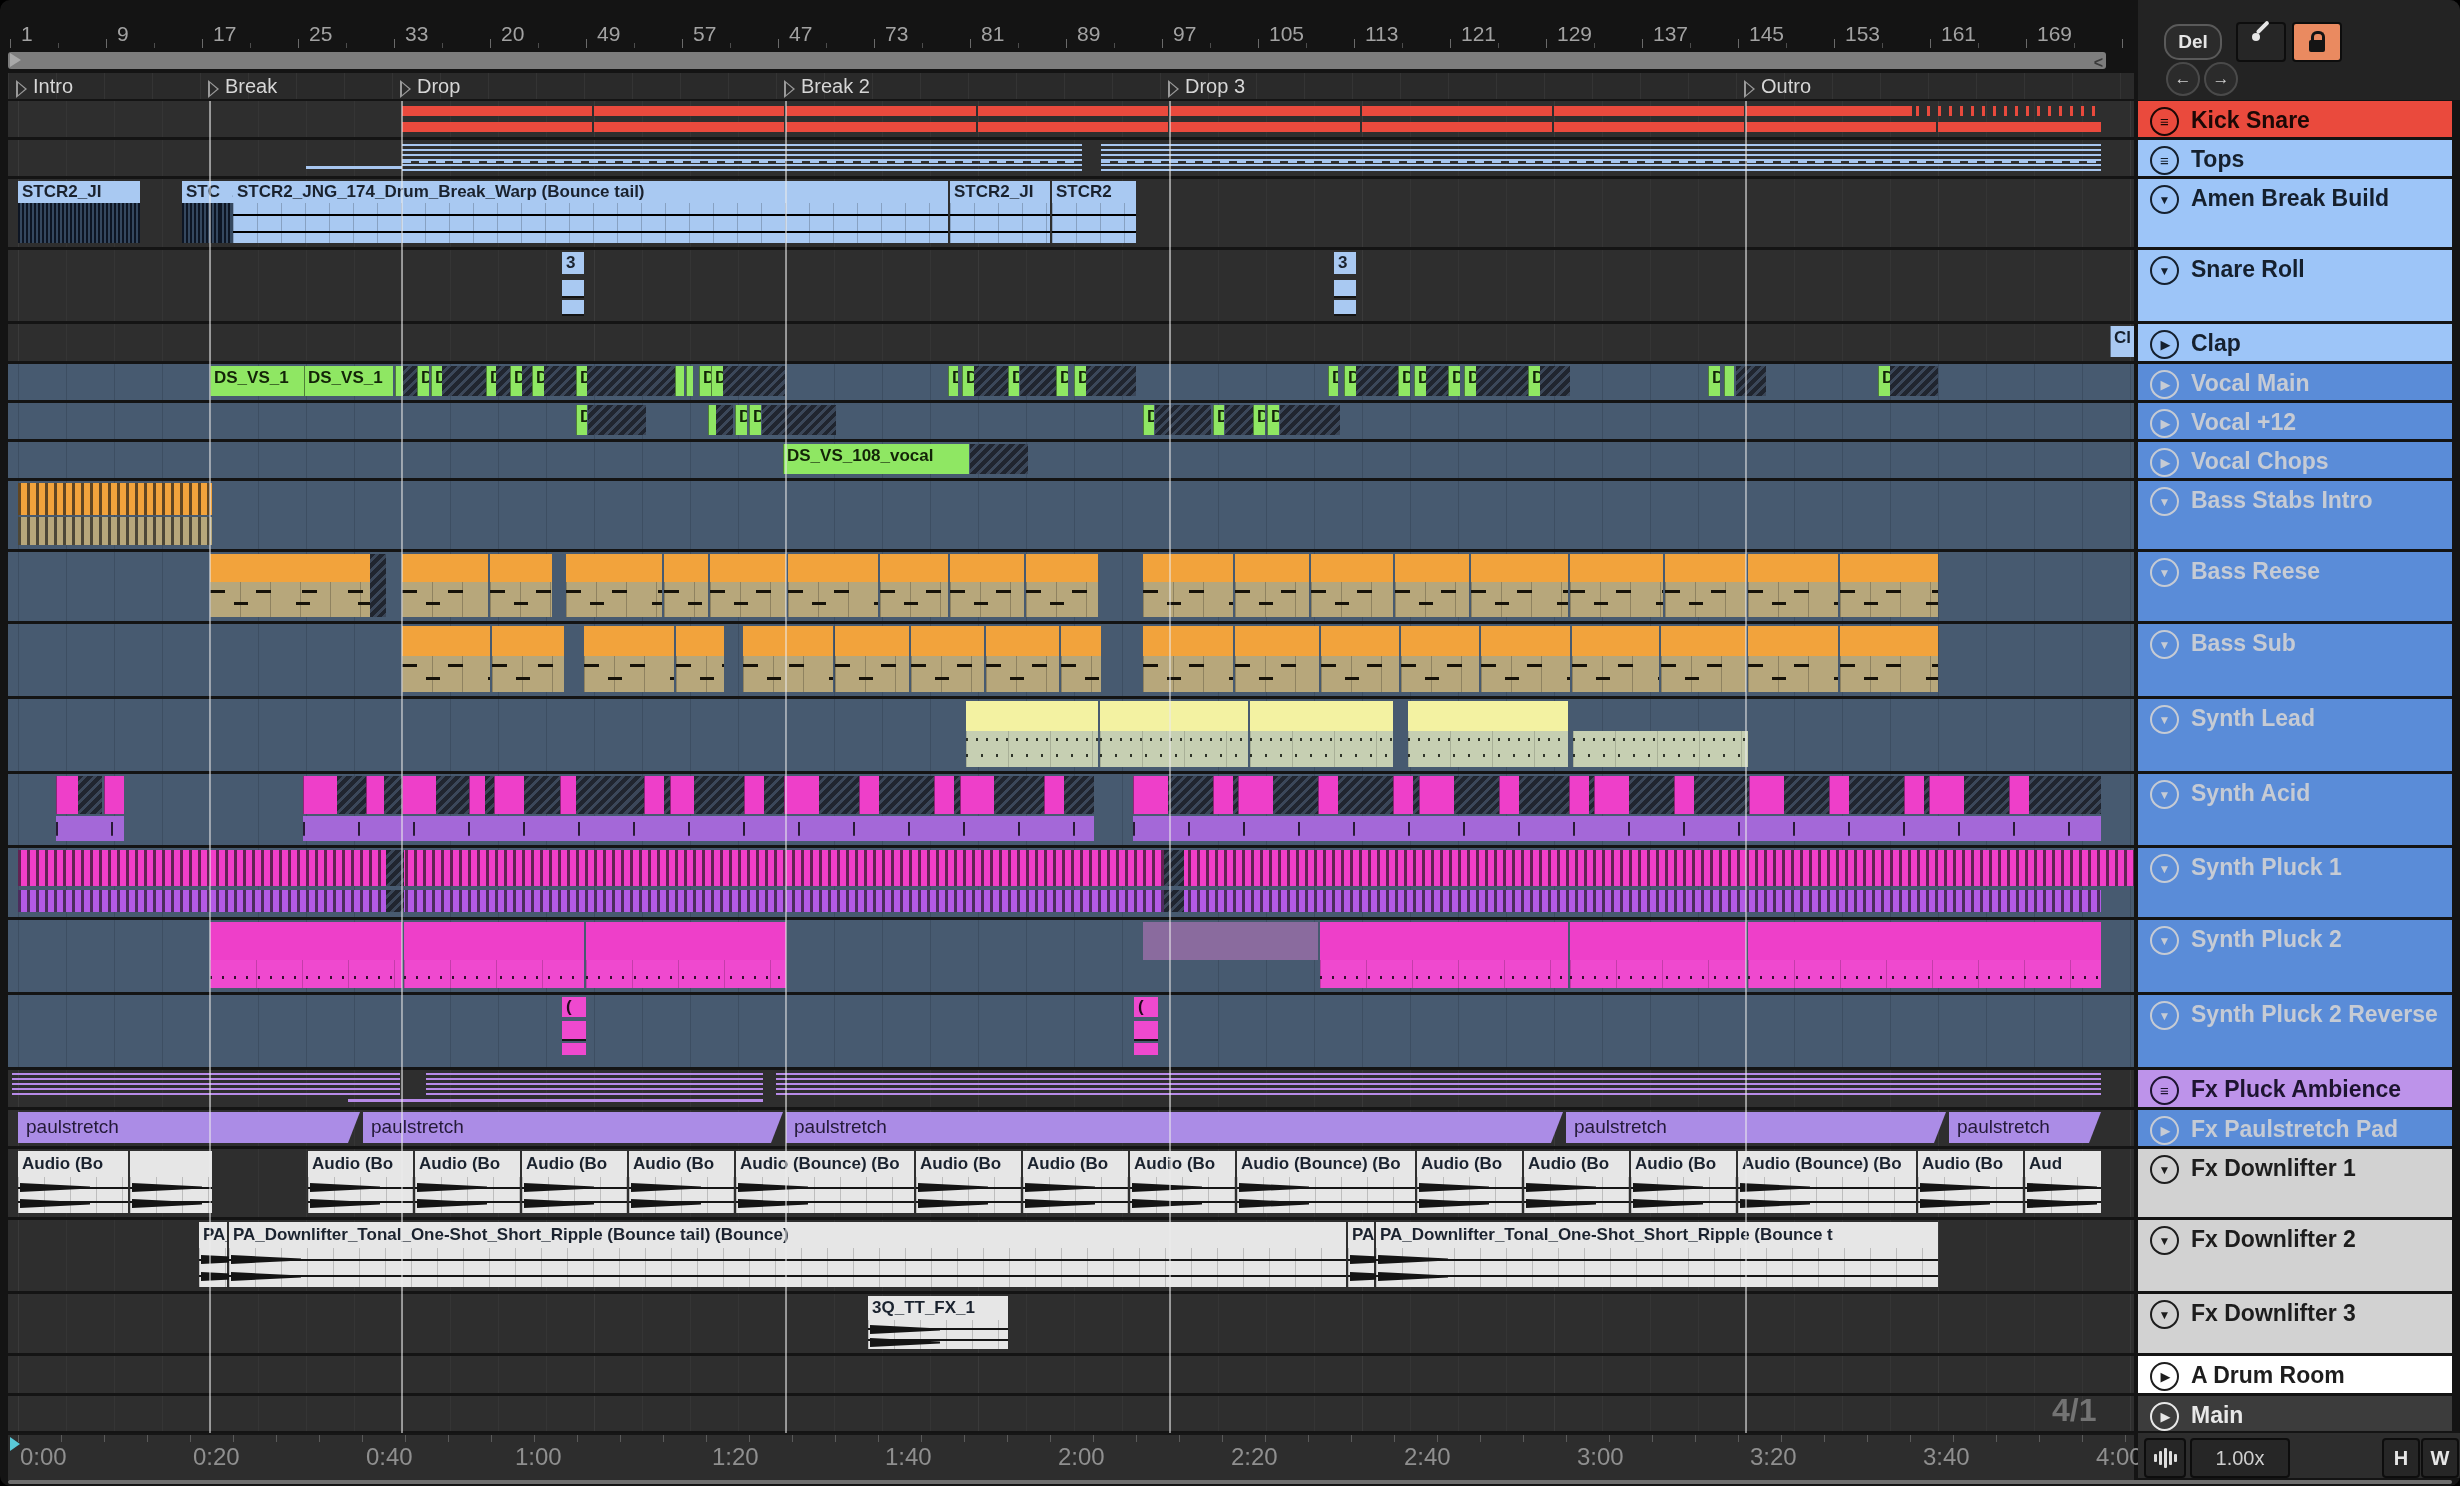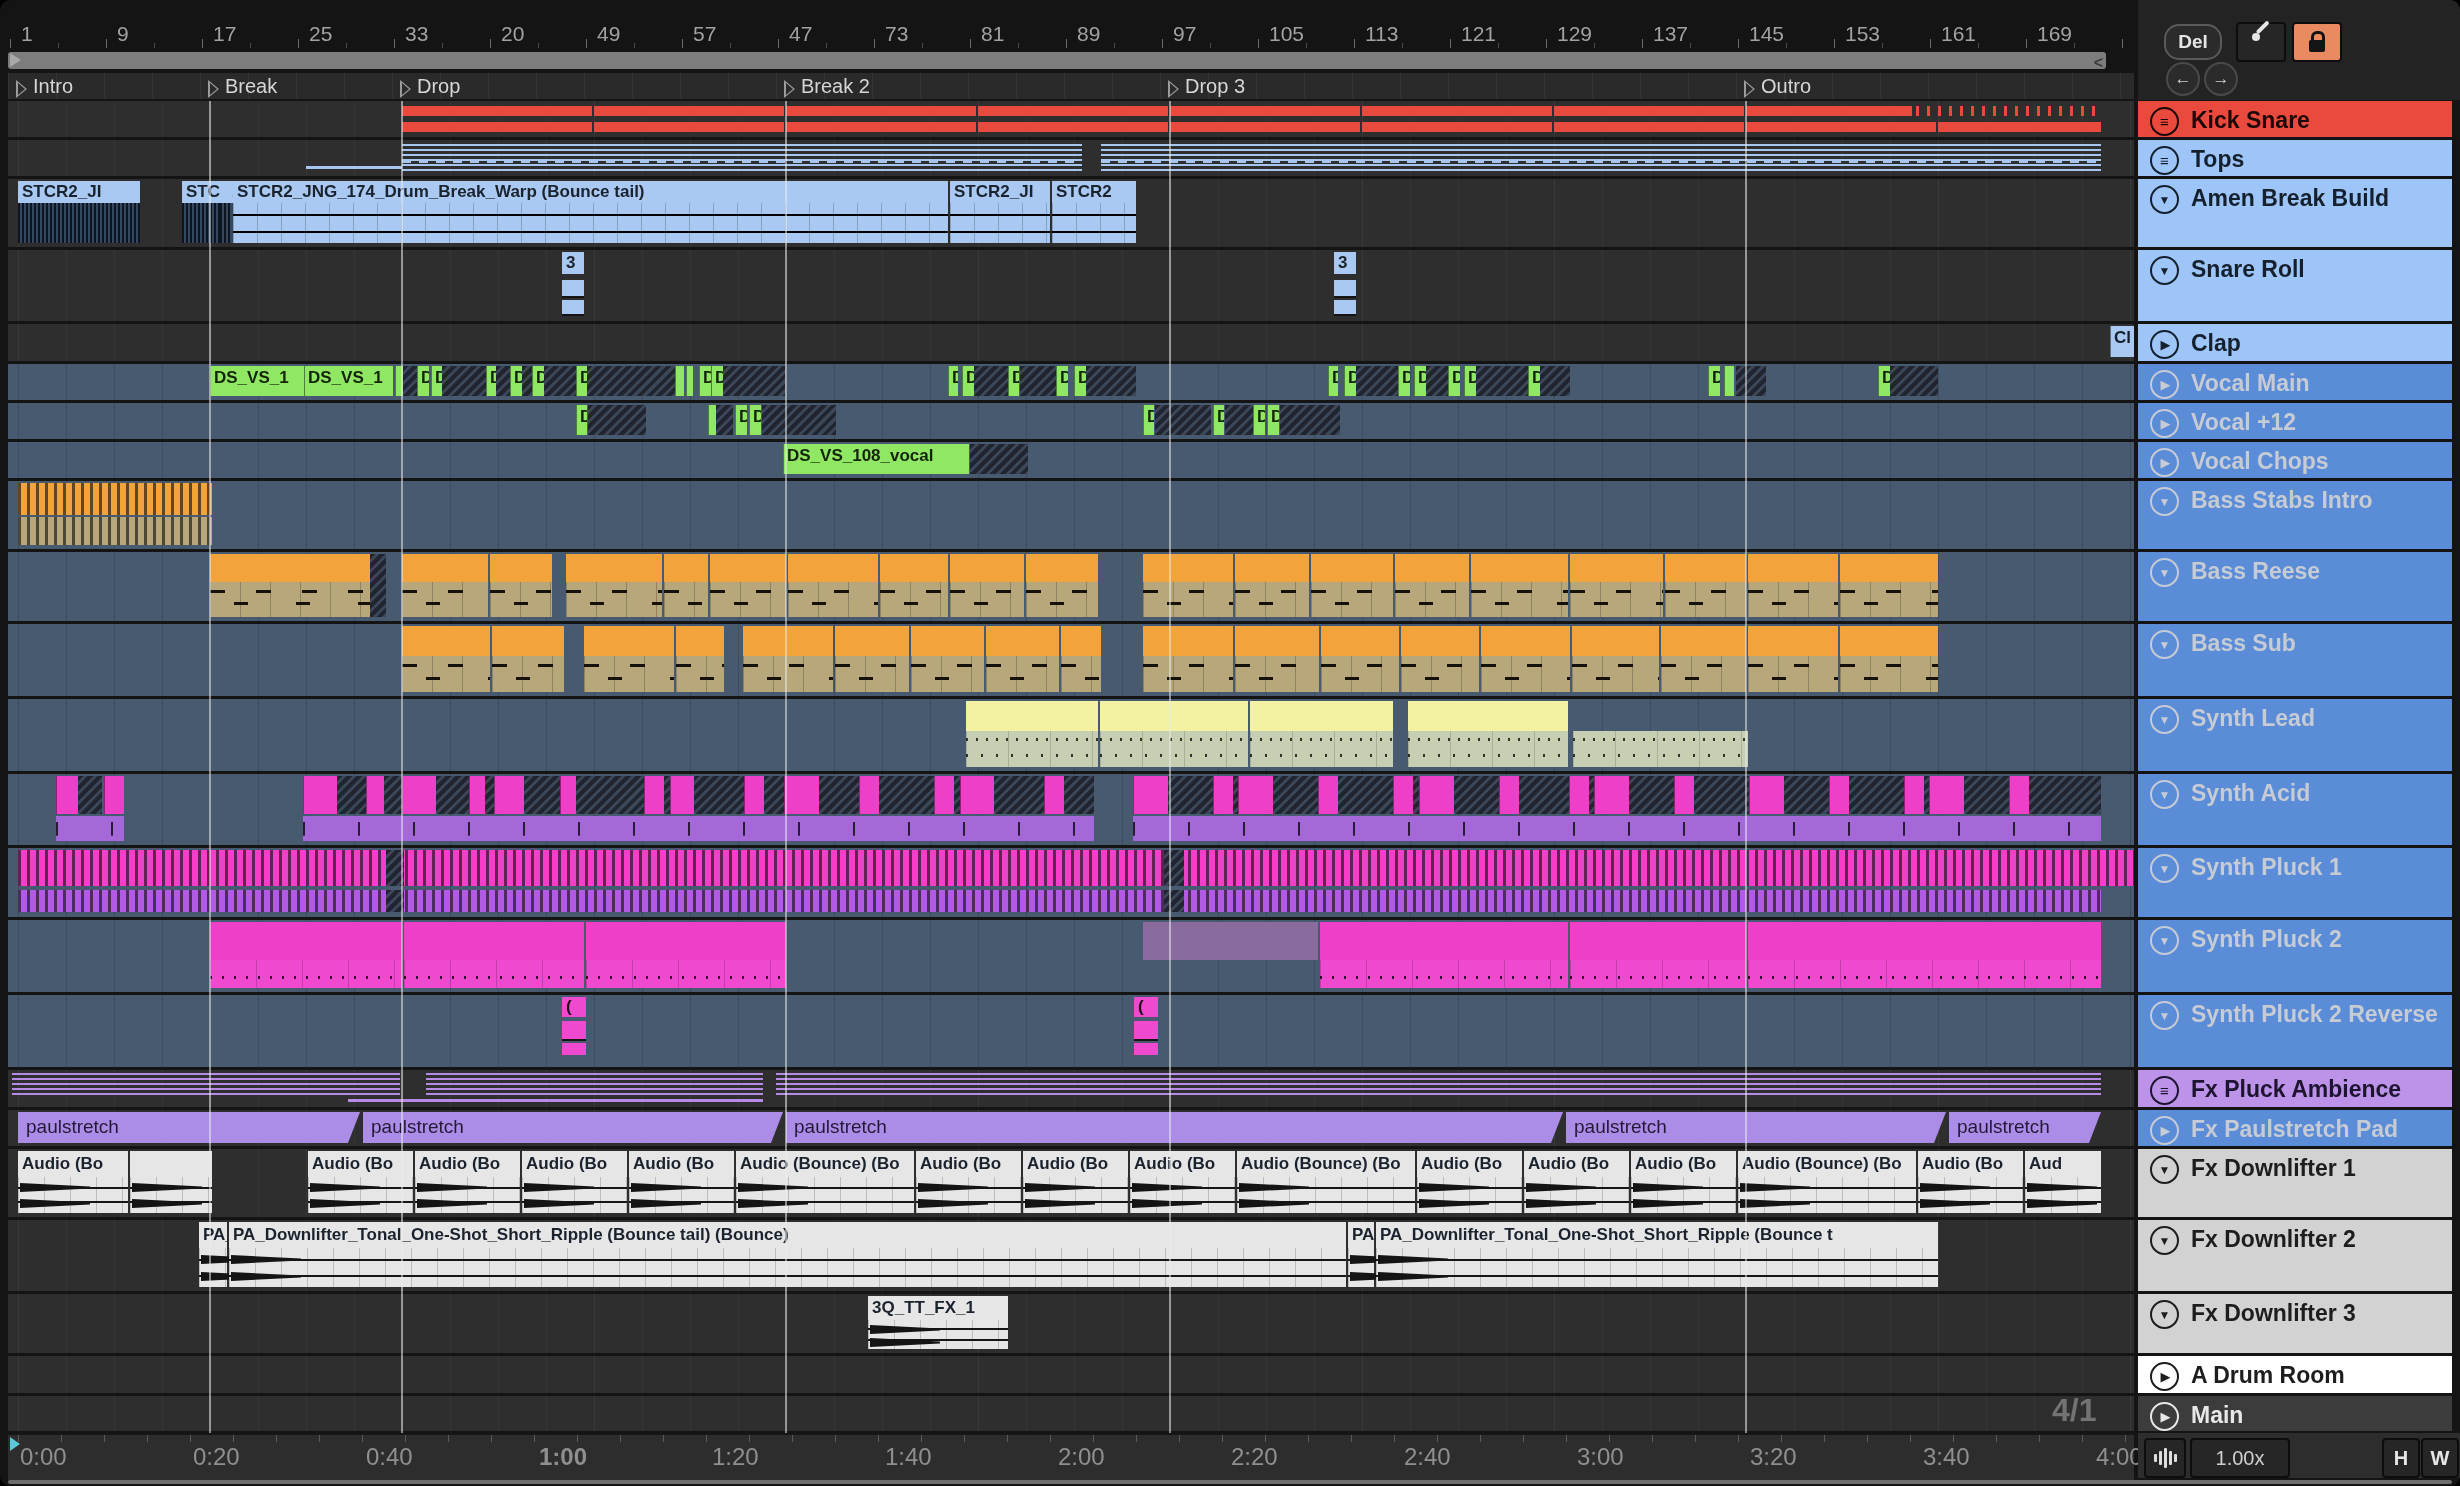--- a/index.html
+++ b/index.html
@@ -894,21 +894,21 @@
     <div class="circ-btn" style="left:66px;top:62px;">
         <span>→</span>
       </div>
   </div>
 
   <div id="time-ruler">
     <div id="playhead-tri"></div>
   <div class="time-label" style="left: 12px;">0:00</div>
       <div class="time-label" style="left: 185px;">0:20</div>
       <div class="time-label" style="left: 358px;">0:40</div>
-      <div class="time-label" style="left: 531px; font-weight: bold;">1:00</div>
+      <div class="time-label" style="left: 507px;">1:00</div>
       <div class="time-label" style="left: 704px;">1:20</div>
       <div class="time-label" style="left: 877px;">1:40</div>
       <div class="time-label" style="left: 1050px;">2:00</div>
       <div class="time-label" style="left: 1223px;">2:20</div>
       <div class="time-label" style="left: 1396px;">2:40</div>
       <div class="time-label" style="left: 1569px;">3:00</div>
       <div class="time-label" style="left: 1742px;">3:20</div>
       <div class="time-label" style="left: 1915px;">3:40</div>
       <div class="time-label" style="left: 2088px;">4:00</div>
     </div>

